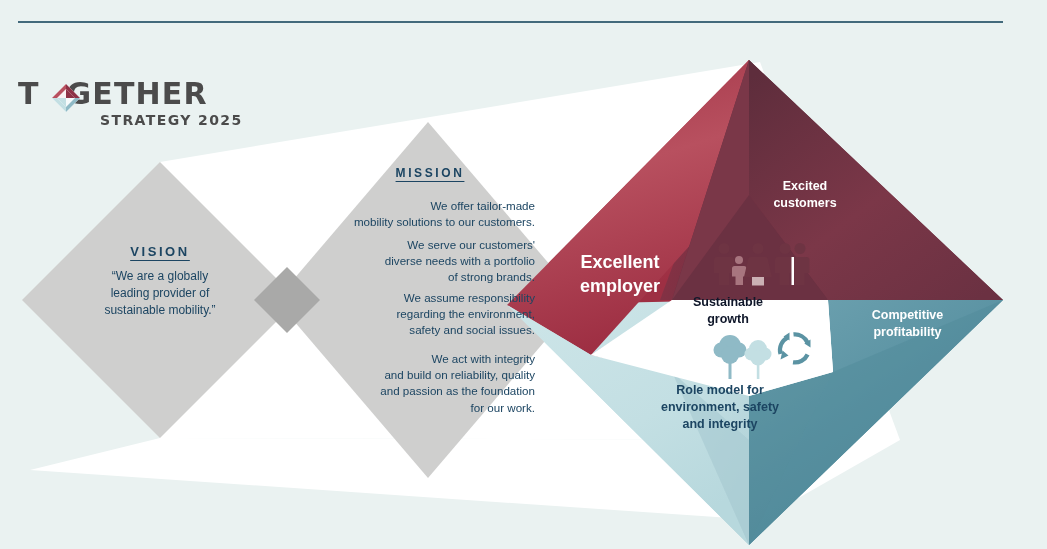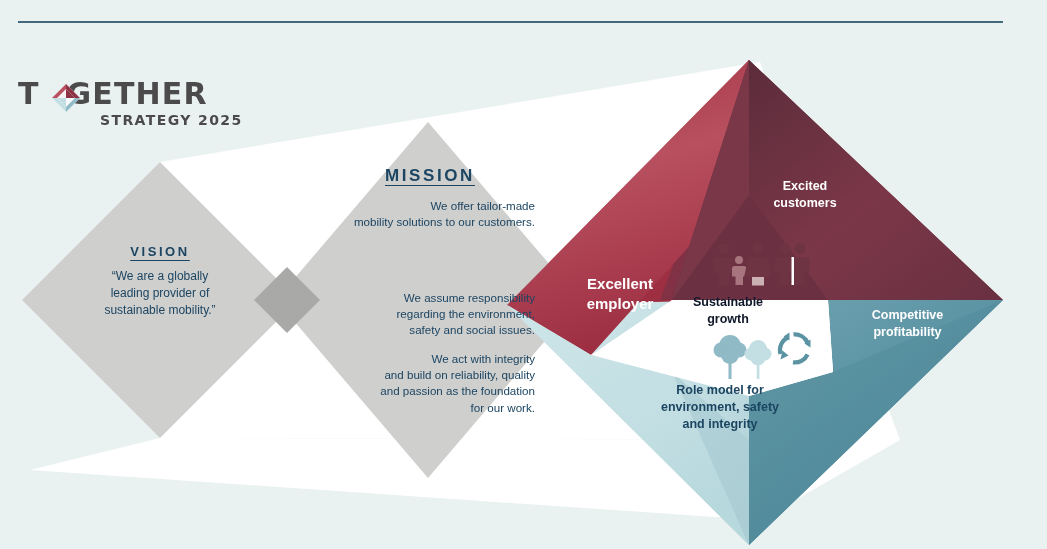--- a/index.html
+++ b/index.html
@@ -73,39 +73,39 @@
     left: 95px; top: 243px; width: 130px;
     font-size: 13px; font-weight: bold; letter-spacing: 2.6px;
     color: #1c4562; text-decoration: underline; text-underline-offset: 4px;
   }
   #vision-body {
     left: 80px; top: 268px; width: 160px;
     font-size: 12px; color: #1c4562; line-height: 1.42;
   }
   #mission-title {
     left: 335px; top: 165px; width: 190px;
-    font-size: 17px; font-weight: bold; letter-spacing: 2.6px;
+    font-size: 12px; font-weight: bold; letter-spacing: 2.6px;
     color: #1c4562; text-decoration: underline; text-underline-offset: 4px;
   }
   .mission-p {
     left: 325px; width: 210px;
     font-size: 11.6px; color: #1c4562; line-height: 1.40; text-align: right;
   }
   #mission-p1 { top: 198px; }
   #mission-p2 { top: 237px; }
   #mission-p3 { top: 290px; }
   #mission-p4 { top: 351px; }
   
   #lbl-excited {
     left: 740px; top: 178px; width: 130px;
     font-size: 12.5px; font-weight: bold; color: #ffffff; line-height: 1.35;
   }
   #lbl-employer {
     left: 560px; top: 250px; width: 120px;
-    font-size: 15px; font-weight: bold; color: #ffffff; line-height: 1.35; margin-top: 24px;
+    font-size: 18px; font-weight: bold; color: #ffffff; line-height: 1.35;
   }
   #lbl-profit {
     left: 840px; top: 307px; width: 135px;
     font-size: 12.5px; font-weight: bold; color: #ffffff; line-height: 1.35;
   }
   #lbl-rolemodel {
     left: 630px; top: 382px; width: 180px;
     font-size: 12.5px; font-weight: bold; color: #1c4562; line-height: 1.35;
   }
   #lbl-growth {
@@ -274,20 +274,23 @@
   </div>
 
   <div class="txt" id="vision-title">VISION</div>
   <div class="txt" id="vision-body">“We are a globally
 leading provider of
 sustainable mobility.”</div>
 
   <div class="txt" id="mission-title">MISSION</div>
   <div class="txt mission-p" id="mission-p1">We offer tailor-made
 mobility solutions to our customers.</div>
+  <div class="txt mission-p" id="mission-p2">We serve our customers'
+diverse needs with a portfolio
+of strong brands.</div>
   <div class="txt mission-p" id="mission-p3">We assume responsibility
 regarding the environment,
 safety and social issues.</div>
   <div class="txt mission-p" id="mission-p4">We act with integrity
 and build on reliability, quality
 and passion as the foundation
 for our work.</div>
 
   <div class="txt" id="lbl-excited">Excited
 customers</div>

